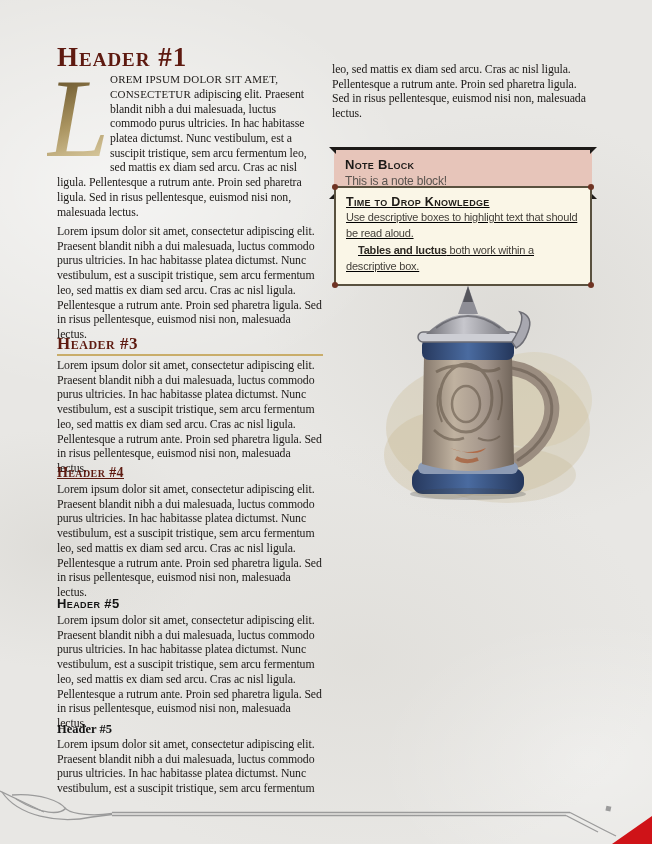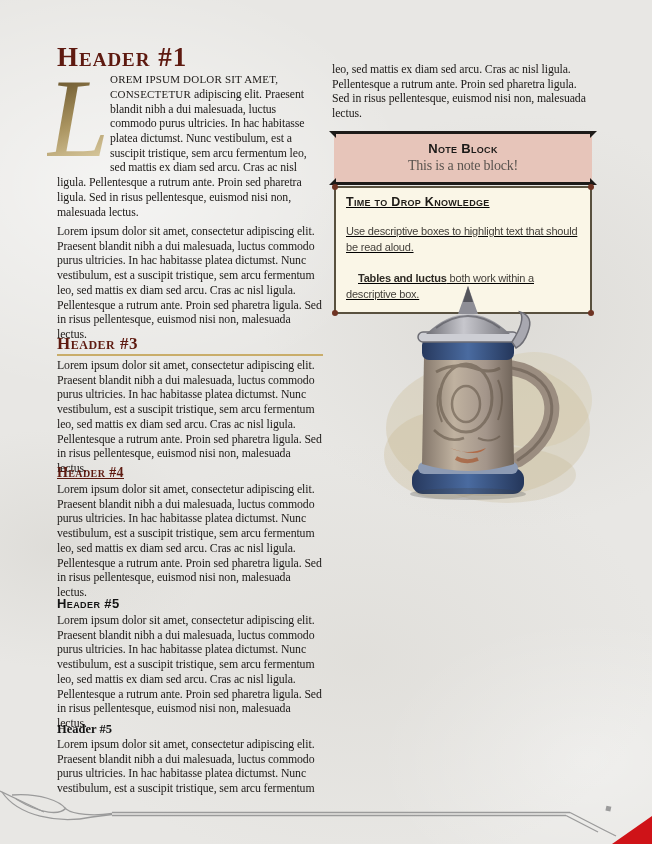--- a/index.html
+++ b/index.html
@@ -43,37 +43,36 @@
     font-family:"Liberation Serif", serif; font-style:italic; font-weight:400;
     font-size:112px; line-height:.78;
     margin:3px 5px 0 -10px;
     background:linear-gradient(160deg,#6e5a31 8%,#a9935f 52%,#dccda3 96%);
     -webkit-background-clip:text; background-clip:text; color:transparent;
   }
   .lead-caps { text-transform:uppercase; font-size:11px; letter-spacing:.2px; }
 
   
   .note {
-    position:relative; margin:0 2px;
+    position:relative; margin:16px 2px;
     background:#e7c5ba;
     border-top:3px solid #1d1a18; border-bottom:3px solid #1d1a18;
     padding:7px 11px 8px 11px;
-    text-align:center;
   }
   .note .corner { position:absolute; width:0; height:0; }
   .note .tl { top:-3px; left:-5px;  border-top:7px solid #1d1a18; border-left:7px solid transparent; }
   .note .tr { top:-3px; right:-5px; border-top:7px solid #1d1a18; border-right:7px solid transparent; }
   .note .bl { bottom:-3px; left:-5px;  border-bottom:7px solid #1d1a18; border-left:7px solid transparent; }
   .note .br { bottom:-3px; right:-5px; border-bottom:7px solid #1d1a18; border-right:7px solid transparent; }
   .note-title {
     font-family:"Liberation Sans", sans-serif; font-variant:small-caps;
     font-weight:700; font-size:13px; color:#1c1a18; letter-spacing:.3px;
   }
   .note-body {
-    font-family:Liberation Serif, serif; font-size:14px;
+    font-family:Liberation Sans, sans-serif; font-size:12px;
     color:#5a544f; margin-top:2px; letter-spacing:-0.2px;
   }
 
   
   .descbox {
     position:relative; margin:0 2px;
     background:#faf6e7;
     border:2px solid #59513f;
     padding:7px 10px 9px 10px;
   }
@@ -84,21 +83,21 @@
   .descbox .d-tl { top:-4px; left:-4px; }
   .descbox .d-tr { top:-4px; right:-4px; }
   .descbox .d-bl { bottom:-4px; left:-4px; }
   .descbox .d-br { bottom:-4px; right:-4px; }
   .desc-title {
     font-family:"Liberation Sans", sans-serif; font-variant:small-caps;
     font-weight:700; font-size:12.5px; color:#1e1b17; letter-spacing:.3px;
   }
   .desc-body {
     font-family:"Liberation Sans", sans-serif; font-size:11px;
-    color:#45413b; margin-top:15px; line-height:1.45; letter-spacing:-0.2px;
+    color:#45413b; margin-top:1px; line-height:1.45; letter-spacing:-0.2px;
   }
   .desc-indent { text-indent:12px; }
   .desc-bold { font-weight:700; color:#2e2a24; }
 
   #stein { position:absolute; left:366px; top:280px; }
   #footer-deco { position:absolute; left:0; bottom:0; }
 </style>
 </head>
 <body>
 

